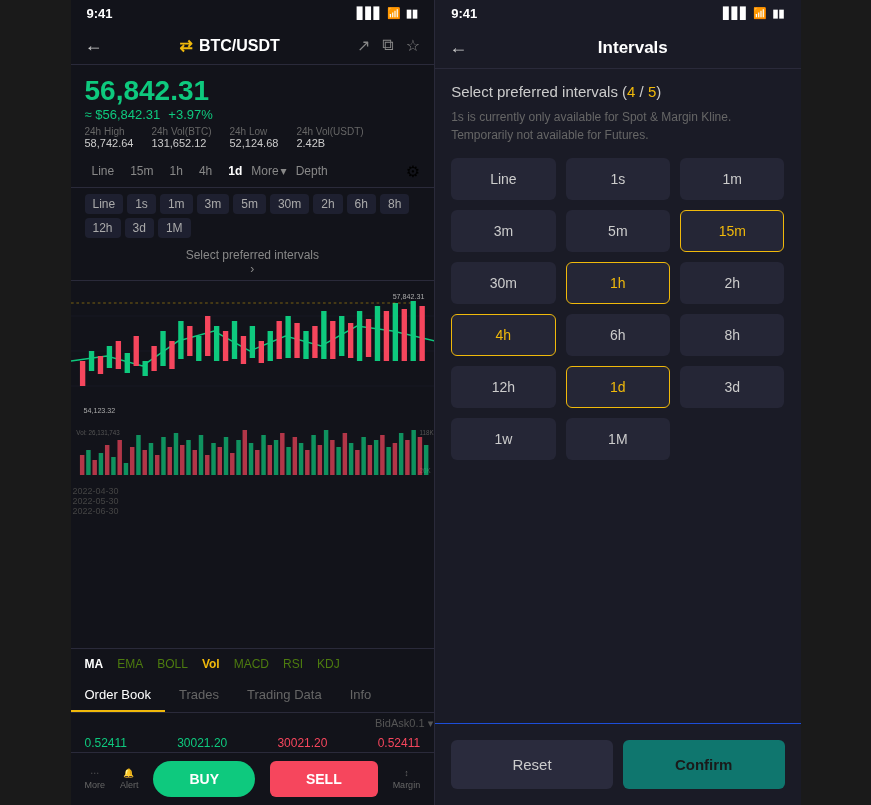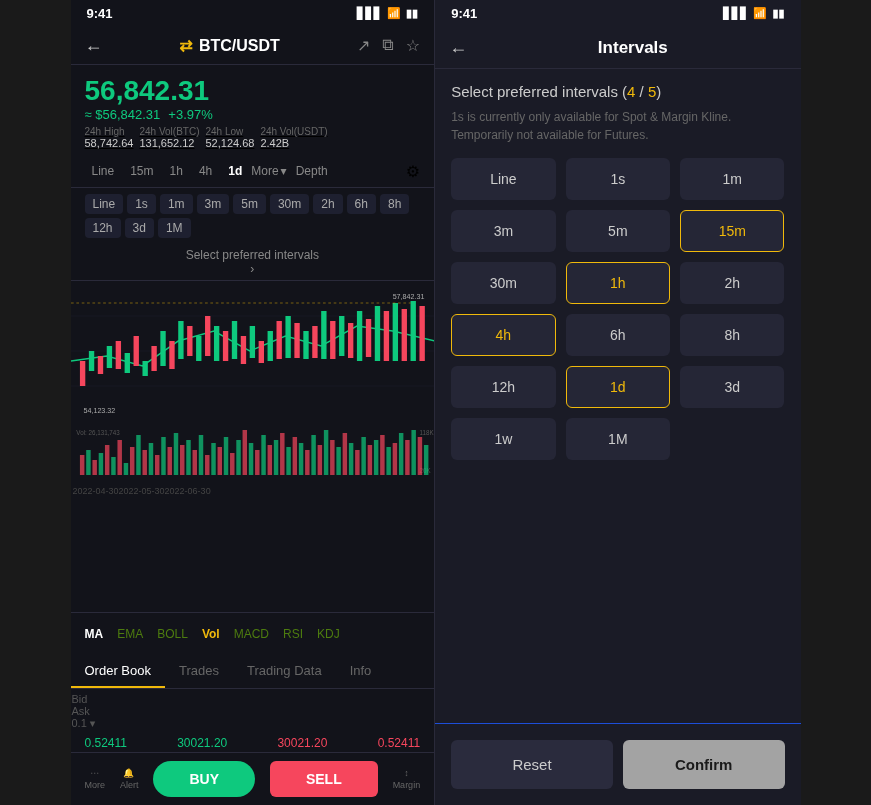--- a/index.html
+++ b/index.html
@@ -73,23 +73,22 @@
       font-size: 28px;
       font-weight: 700;
       color: #0ec97e;
     }
     .price-usd {
       font-size: 13px;
       color: #0ec97e;
     }
     .price-stats {
       display: flex;
-      gap: 6px;
+      gap: 18px;
       margin-top: 4px;
-      text-decoration: underline;
     }
     .price-stat {
       display: flex;
       flex-direction: column;
     }
     .stat-label {
       font-size: 10px;
       color: #666;
     }
     .stat-value {
@@ -150,25 +149,26 @@
       flex: 1;
       background: #12131a;
       position: relative;
       overflow: hidden;
     }
     .chart-dates {
       display: flex;
       padding: 2px 2px;
       font-size: 9px;
       color: #444;
+      flex-direction: column;
     }
     .indicators-row {
       display: flex;
       gap: 14px;
-      padding: 14px 14px;
+      padding: 8px 14px;
       border-top: 1px solid #2a2a3a;
     }
     .indicator {
       font-size: 12px;
       color: #4d7c0f;
       cursor: pointer;
     }
     .indicator.active {
       color: #fff;
       font-weight: 600;
@@ -184,25 +184,24 @@
       color: #666;
       cursor: pointer;
       border-bottom: 2px solid transparent;
     }
     .order-tab.active {
       color: #fff;
       border-bottom: 2px solid #f0b90b;
     }
     .order-book-header {
       display: flex;
-      justify-content: center;
+      justify-content: flex-end;
       padding: 4px 1px;
       font-size: 11px;
       color: #555;
-      flex-direction: column;
     }
     .order-book-row {
       display: flex;
       justify-content: space-between;
       padding: 2px 14px;
       font-size: 12px;
     }
     .bid-price { color: #0ec97e; }
     .ask-price { color: #f6465d; }
     .bottom-bar {
@@ -318,21 +317,21 @@
       background: #2a2b3d;
       color: #ccc;
       border: none;
       border-radius: 6px;
       padding: 16px 0;
       font-size: 15px;
       cursor: pointer;
     }
     .confirm-btn {
       flex: 1;
-      background: #a3a3a3;
+      background: #0f766e;
       color: #1a1a1a;
       border: none;
       border-radius: 6px;
       padding: 16px 0;
       font-size: 15px;
       font-weight: 700;
       cursor: pointer;
     }
 
     

